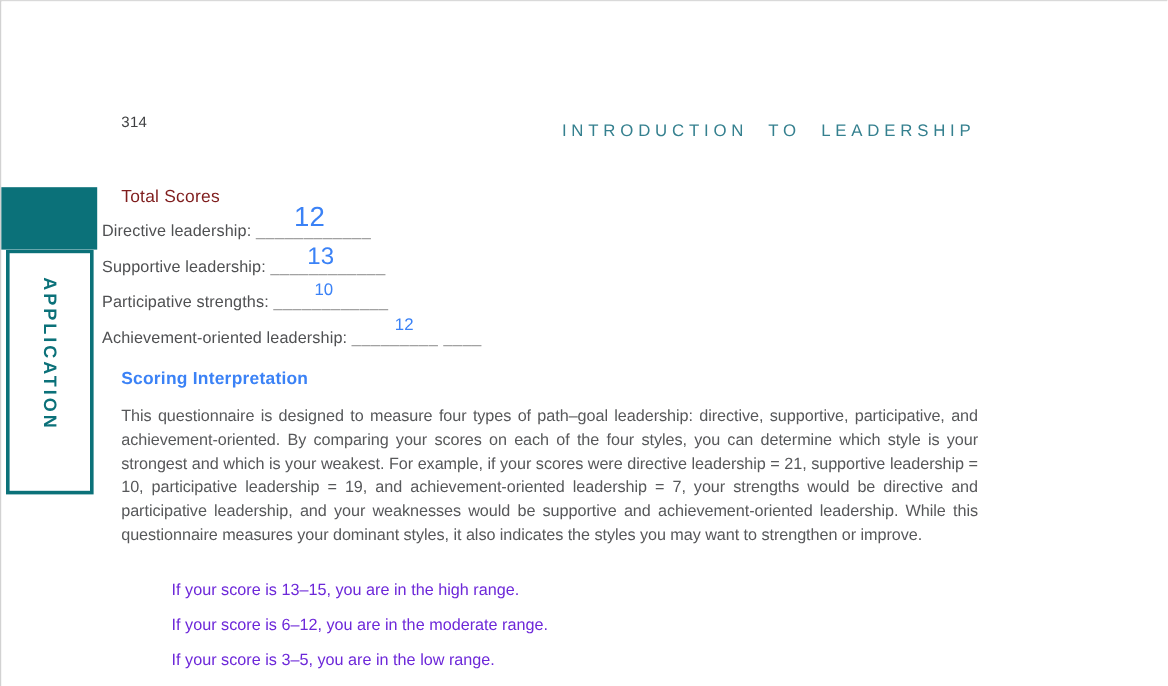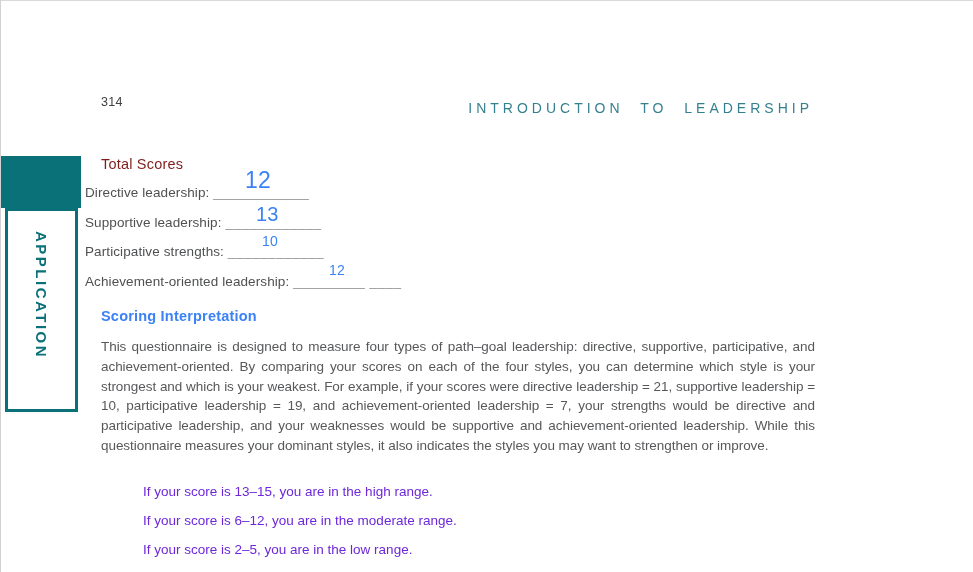--- a/index.html
+++ b/index.html
@@ -160,15 +160,15 @@
     <span class="blank">_________ ____</span>
     <span class="score-val">12</span>
   </div>
 
   <h3 class="section-heading" id="scoring-heading">Scoring Interpretation</h3>
 
   <p class="body-paragraph">This questionnaire is designed to measure four types of path–goal leadership: directive, supportive, participative, and achievement-oriented. By comparing your scores on each of the four styles, you can determine which style is your strongest and which is your weakest. For example, if your scores were directive leadership = 21, supportive leadership = 10, participative leadership = 19, and achievement-oriented leadership = 7, your strengths would be directive and participative leadership, and your weaknesses would be supportive and achievement-oriented leadership. While this questionnaire measures your dominant styles, it also indicates the styles you may want to strengthen or improve.</p>
 
   <p class="range-line" id="range1">If your score is 13–15, you are in the high range.</p>
   <p class="range-line" id="range2">If your score is 6–12, you are in the moderate range.</p>
-  <p class="range-line" id="range3">If your score is 2–5, you are in the low range.</p>
+  <p class="range-line" id="range3">If your score is 3–5, you are in the low range.</p>
 
 </div>
 
 </body></html>

